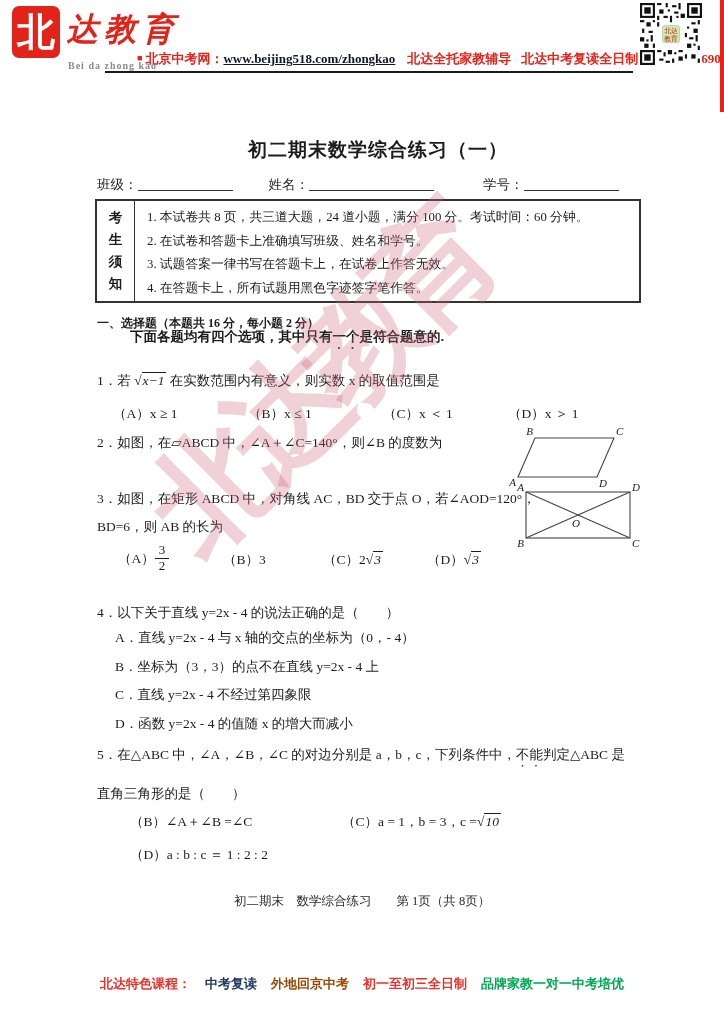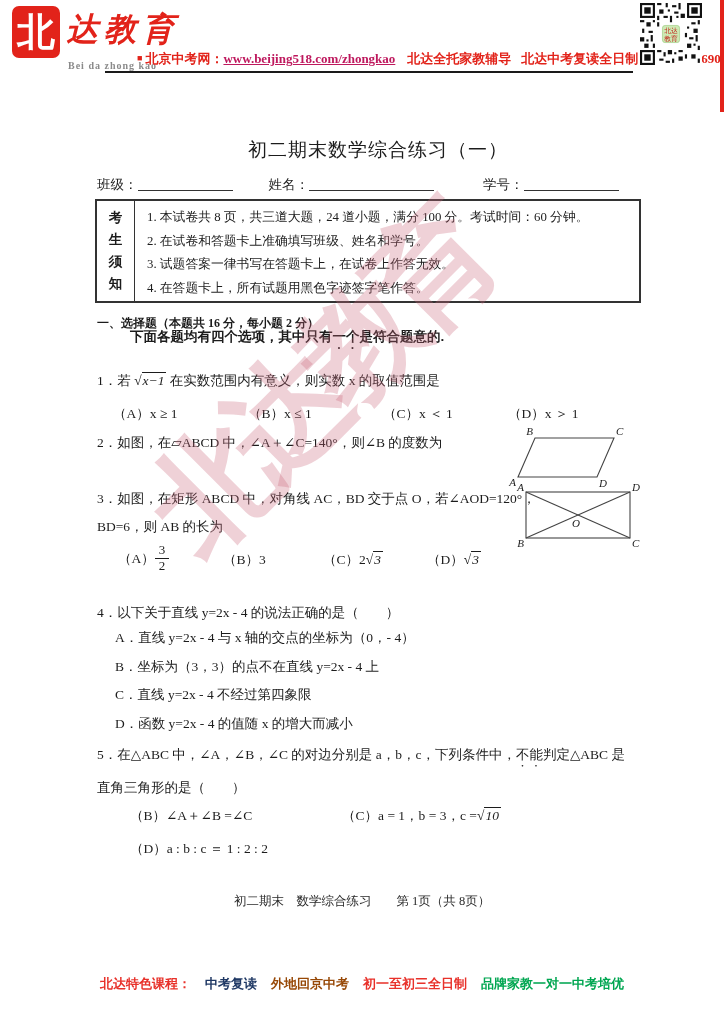--- a/index.html
+++ b/index.html
@@ -19,29 +19,29 @@
   .logo-script {
     color:#e2231a; font-size:32px; line-height:46px; font-weight:bold; font-style:italic;
     letter-spacing:6px; margin-left:6px; font-family:"DejaVu Serif","Liberation Serif",serif;
   }
   .logo-sub { color:#8a8a8a; font-size:10px; font-weight:bold; letter-spacing:1px; margin:2px 0 0 56px; }
   .info-line {
     position:absolute; left:137px; top:50px; width:500px; white-space:nowrap;
     font-size:13px; font-weight:bold; color:#e2231a;
   }
   .info-line .bullet { font-size:9px; vertical-align:2px; margin-right:3px; }
-  .info-line a { color:#be185d; text-decoration:underline;margin-top:36px; }
+  .info-line a { color:#0f172a; text-decoration:underline;margin-top:36px; }
   .info-line .mid { margin-left:12px; }
   .info-line .right { margin-left:10px; }
   .header-rule { position:absolute; left:105px; top:71px; width:528px; height:2px; background:#1a1a1a; }
   .qr { position:absolute; left:640px; top:3px; width:62px; height:62px; }
   .edge-stripe { position:absolute; right:0; top:0; width:4px; height:112px; background:#e2231a; }
   
   .title { position:absolute; left:0; top:137px; width:100%; text-align:center;
-           font-size:19px; font-weight:normal; letter-spacing:1px;padding-left:32px; }
+           font-size:19px; font-weight:bold; letter-spacing:1px;padding-left:32px; }
   .student-line { position:absolute; left:97px; top:176px; font-size:13.5px; white-space:nowrap; }
   .blank { display:inline-block; border-bottom:1px solid #333; height:14px; vertical-align:-2px; }
   .blank.b1 { width:95px; } .blank.b2 { width:125px; } .blank.b3 { width:95px; }
   .gap1 { margin-left:36px; } .gap2 { margin-left:49px; }
   
   .notice { position:absolute; left:95px; top:199px; width:546px; height:104px;
             border:2px solid #333; display:flex; }
   .notice-side { width:38px; border-right:1.5px solid #333; display:flex; flex-direction:column;
                  align-items:center; justify-content:space-around; padding:6px 0;
                  font-size:13.5px; font-weight:bold; }
@@ -269,21 +269,21 @@
     <div class="q-item">A．直线 y=2x - 4 与 x 轴的交点的坐标为（0，- 4）</div>
     <div class="q-item">B．坐标为（3，3）的点不在直线 y=2x - 4 上</div>
     <div class="q-item">C．直线 y=2x - 4 不经过第四象限</div>
     <div class="q-item">D．函数 y=2x - 4 的值随 x 的增大而减小</div>
   </div>
 
   <div class="q q5">
     <div class="qline">
       <span>5．</span><span>在△ABC 中，∠A，∠B，∠C 的对边分别是 a，b，c，下列条件中，</span><span class="dots">不能</span><span>判定△ABC 是</span>
     </div>
-    <div class="line2" style="margin-top:9px;">直角三角形的是（　　）</div>
+    <div class="line2" style="margin-top:15px;">直角三角形的是（　　）</div>
     <div class="opt-row">
       <span><span>（B）</span><span>∠A＋∠B =∠C</span></span>
       <span><span>（C）</span><span>a = 1，b = 3，c =</span><span class="sqrt">√<span class="rad">10</span></span></span>
       <span><span>（D）</span><span>a : b : c ＝ 1 : 2 : 2</span></span>
     </div>
   </div>
 
   <div class="page-footer">初二期末　数学综合练习　　第 1页（共 8页）</div>
 
   <div class="promo">

